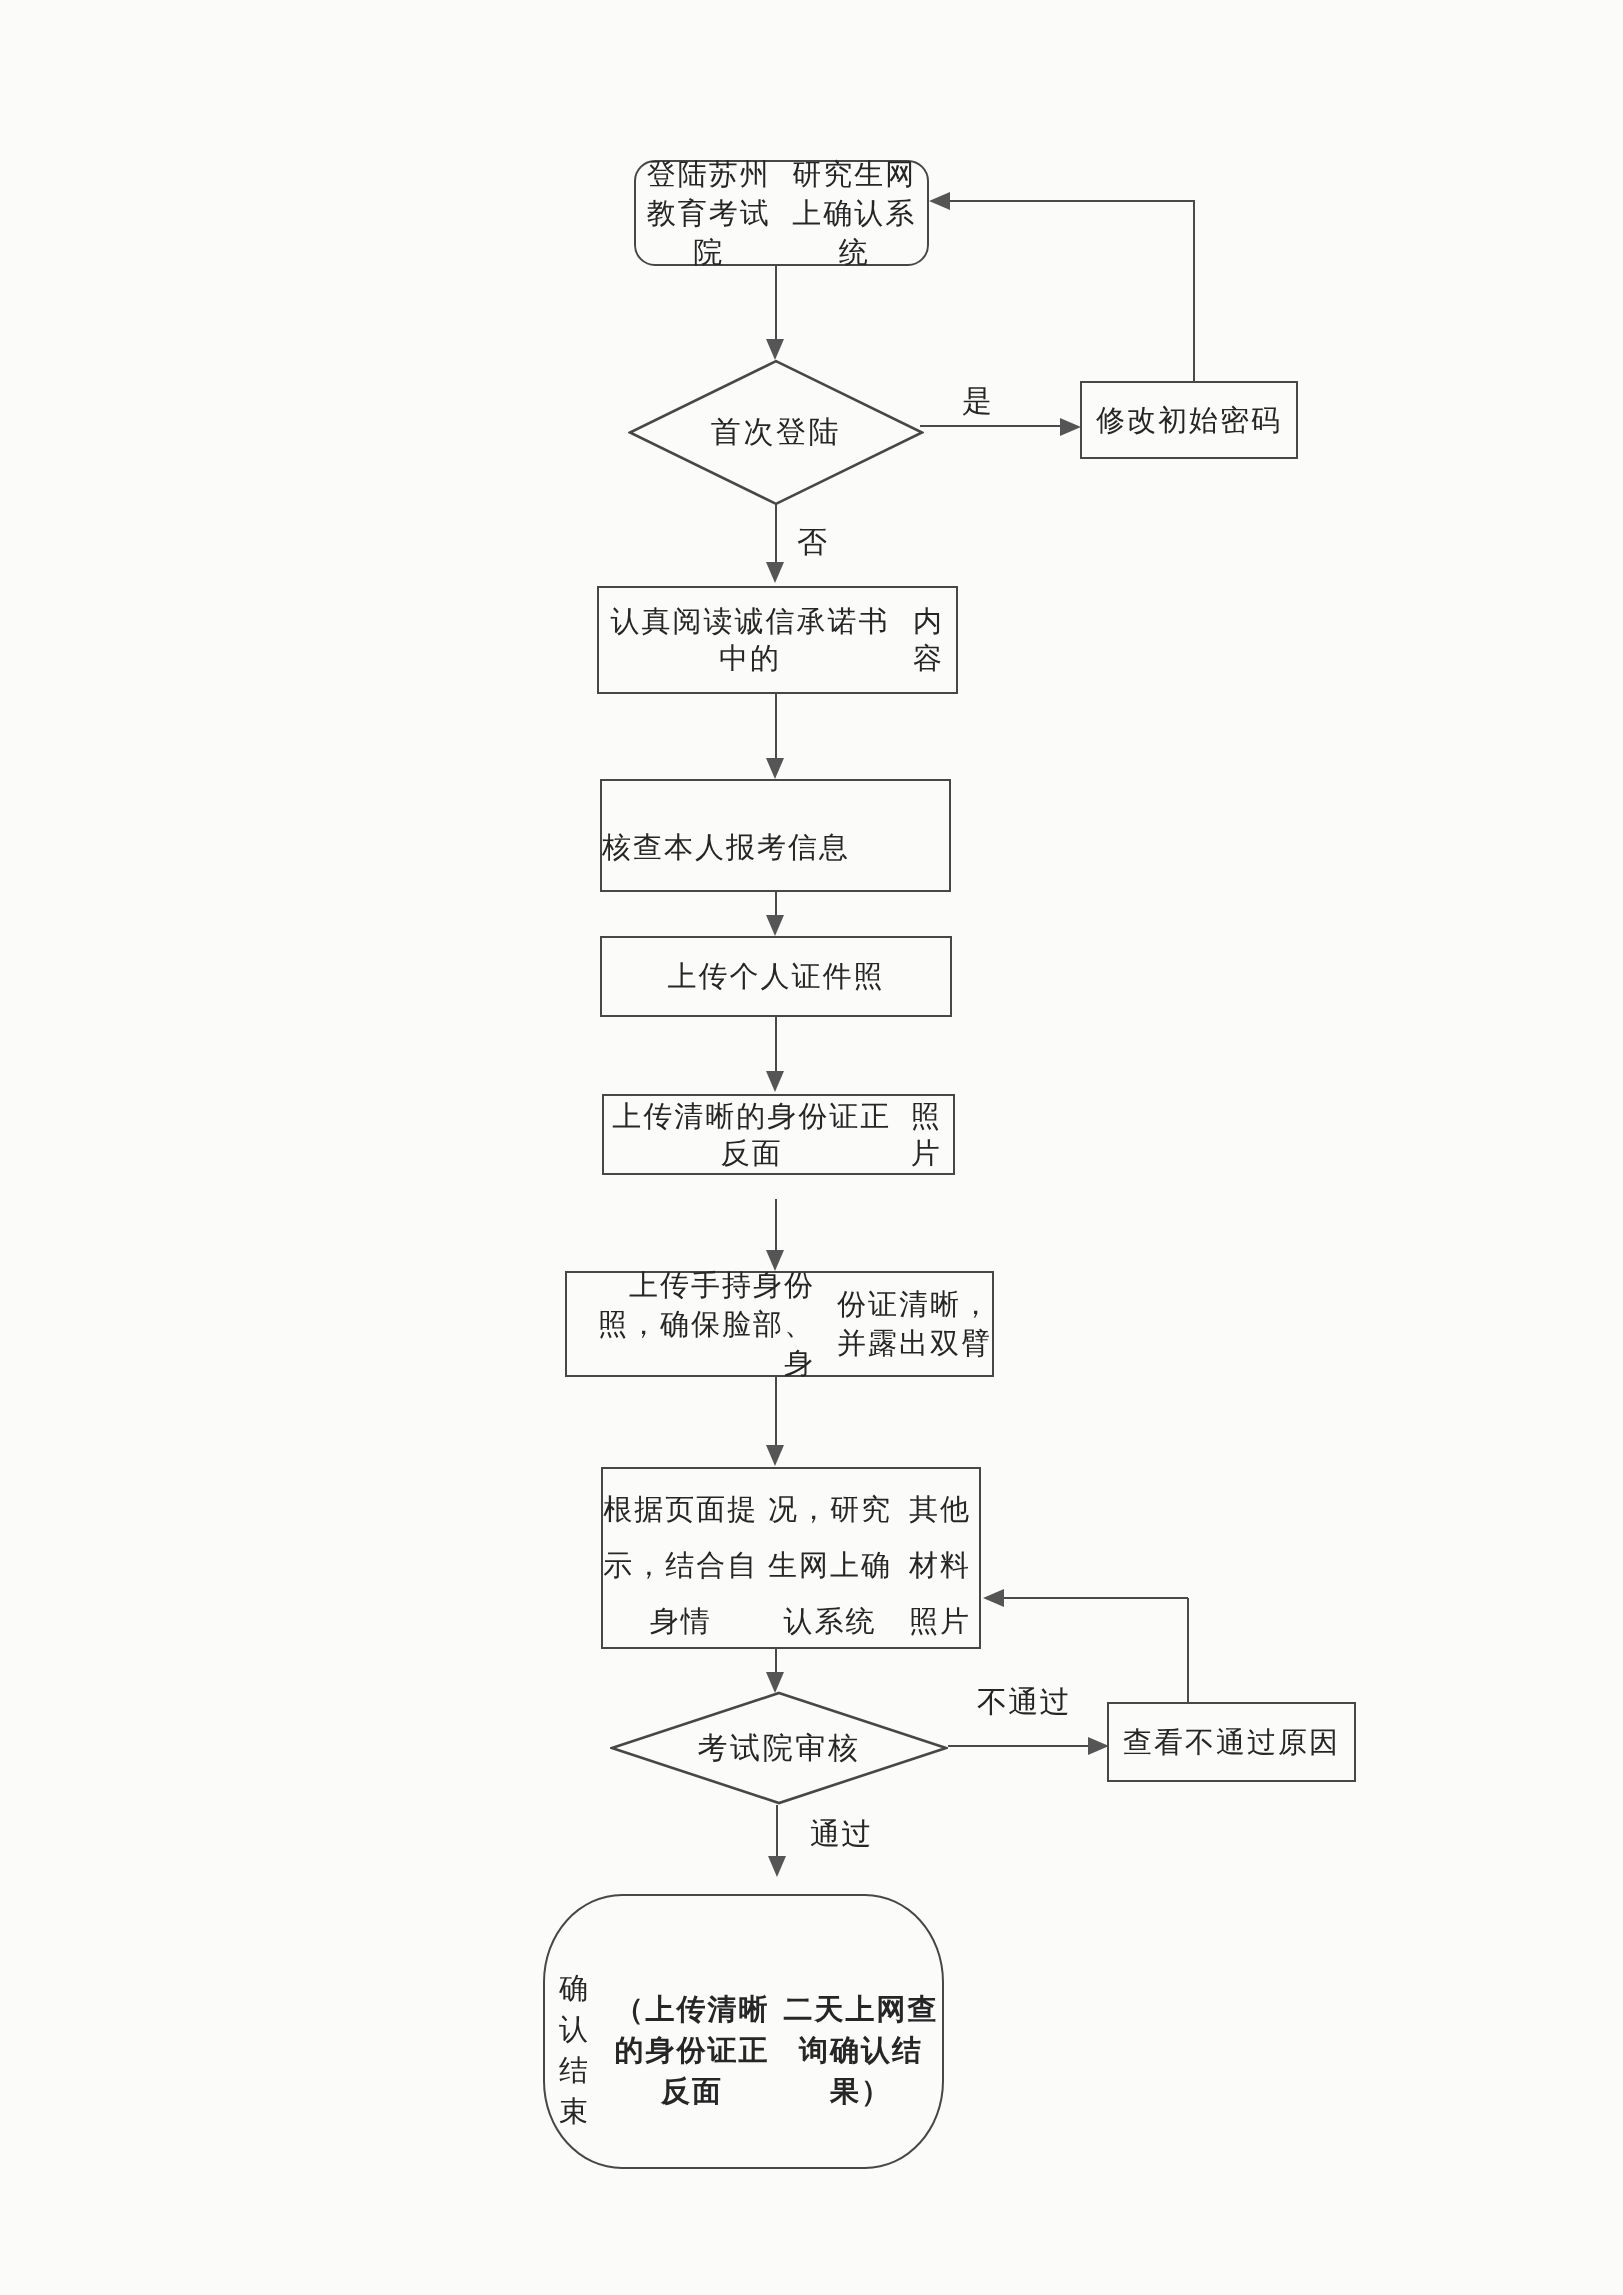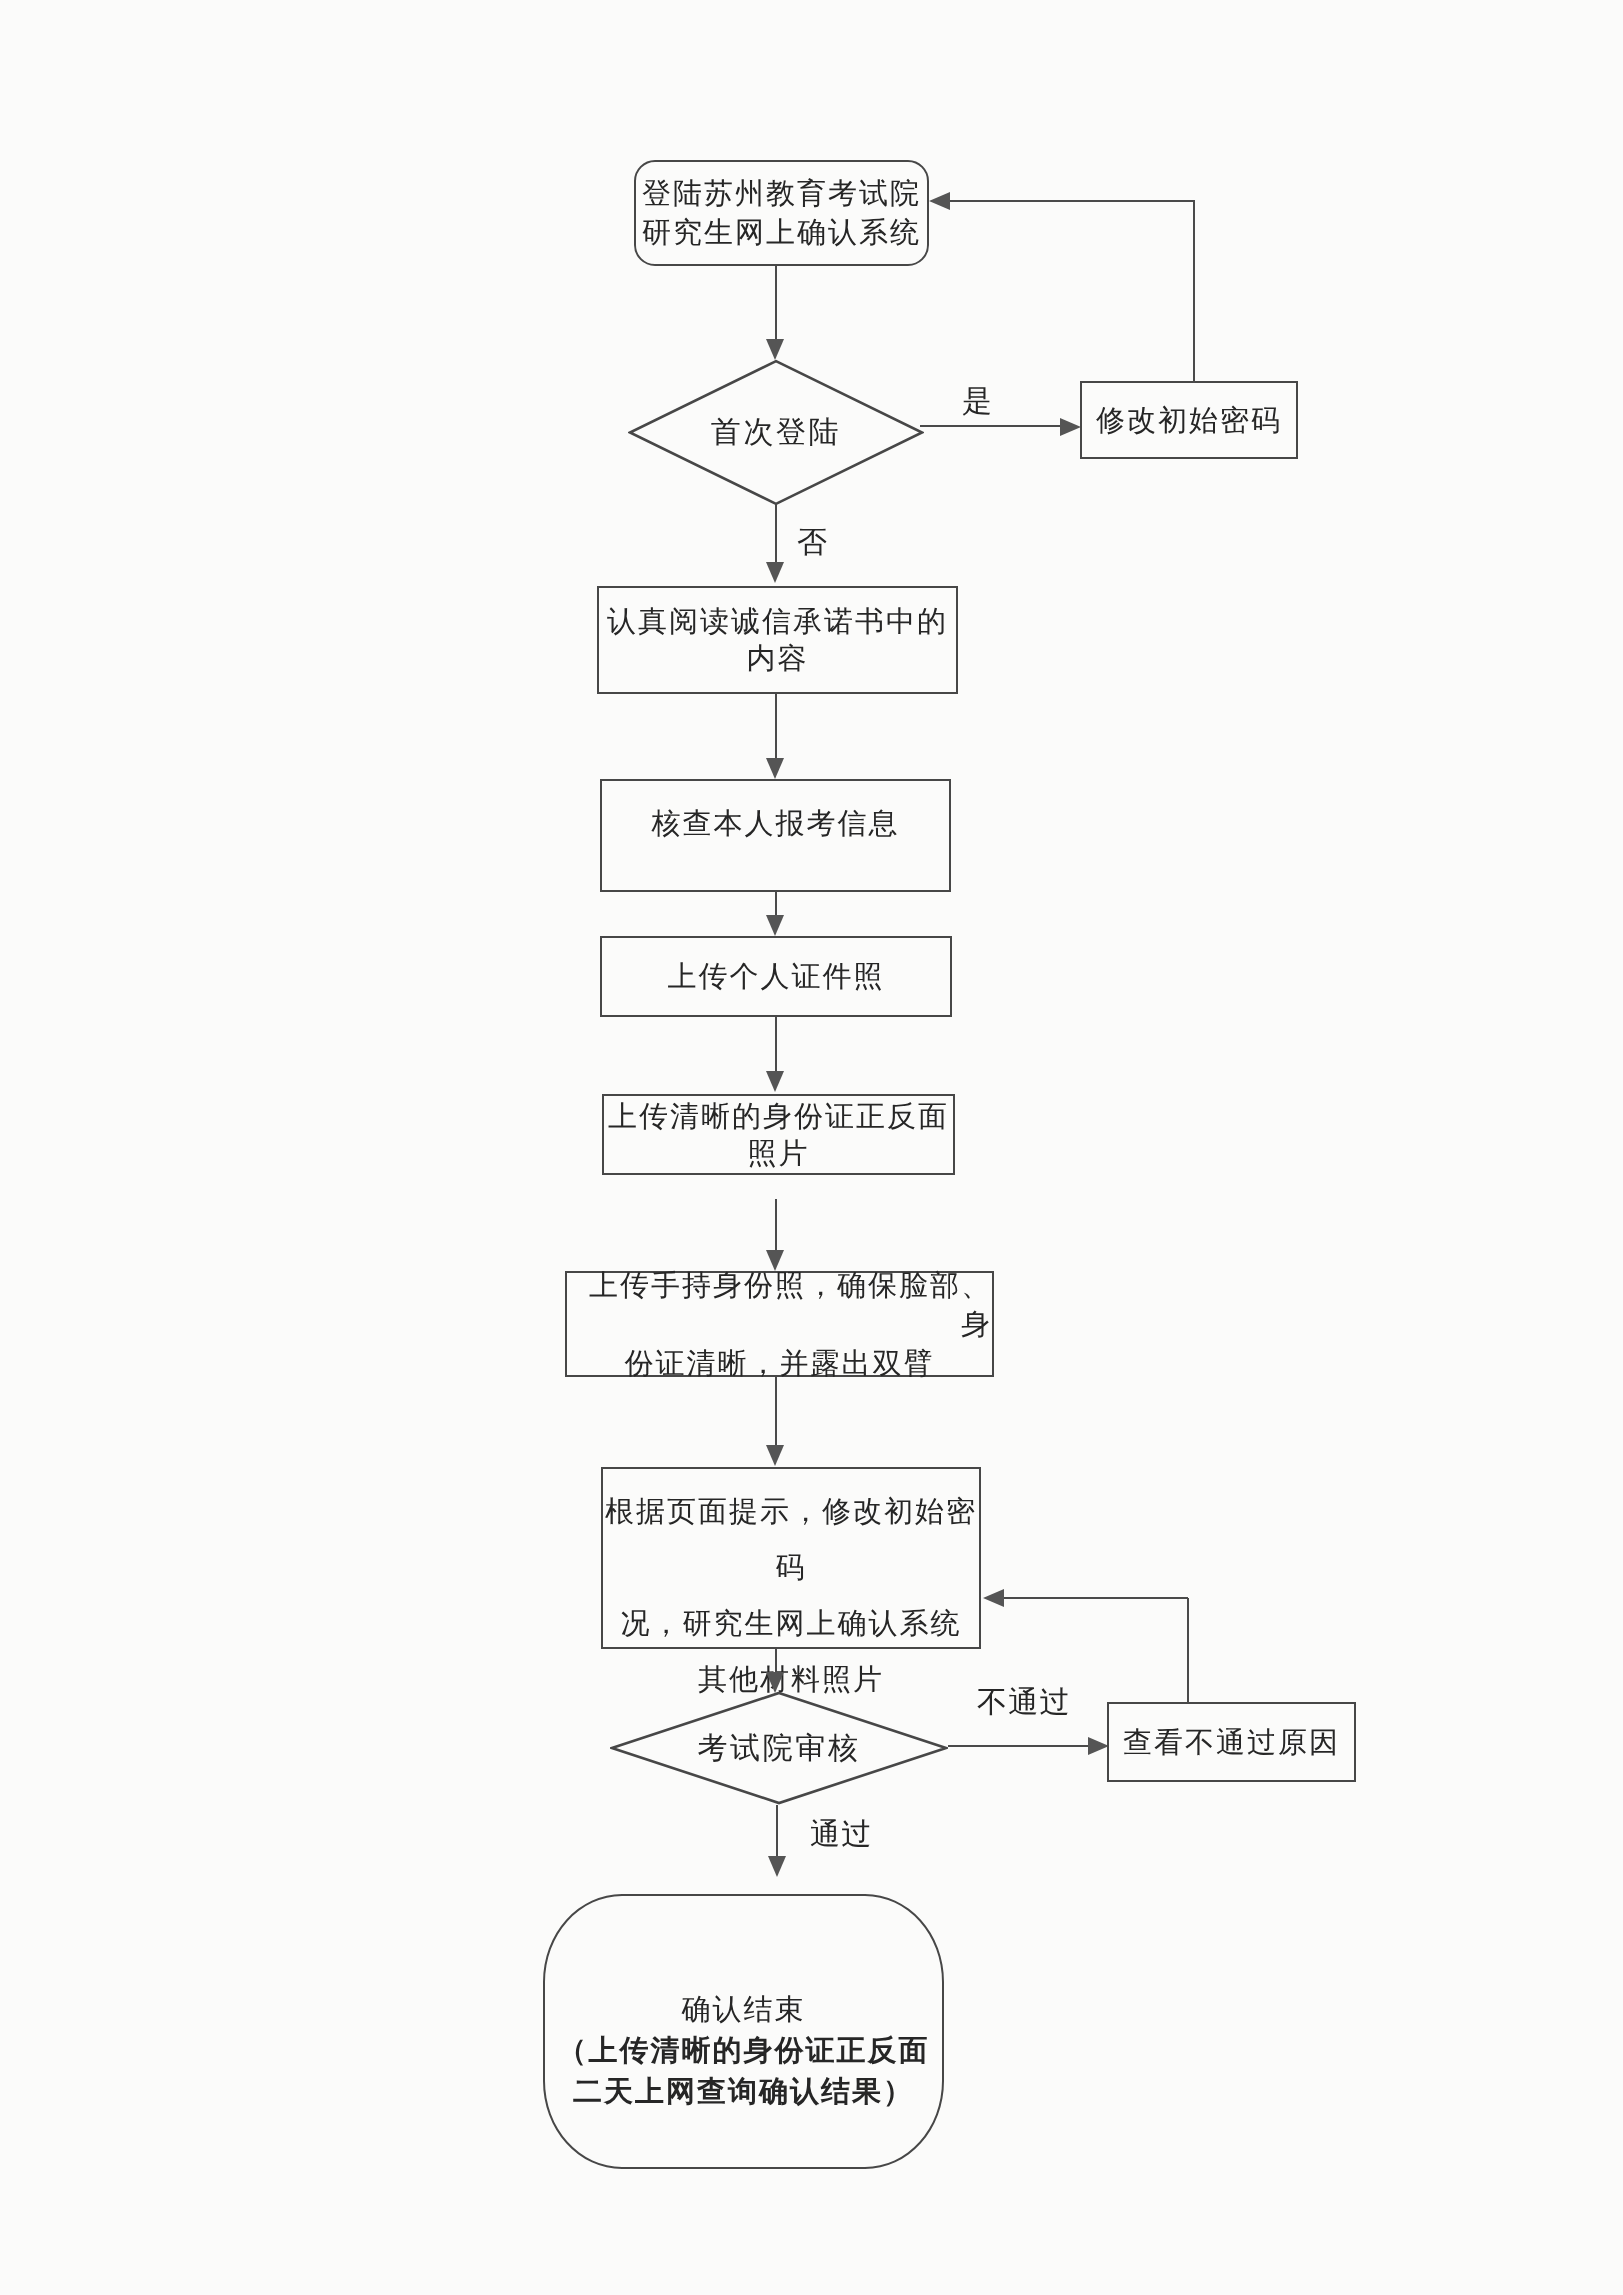--- a/index.html
+++ b/index.html
@@ -17,21 +17,21 @@
   .node {
     position: absolute;
     box-sizing: border-box;
     border: 2.6px solid #474747;
     background: #fbfbfa;
     text-align: center;
     font-size: 29px;
     letter-spacing: 2px;
     line-height: 37px;
     display: flex;
-    flex-direction: column;
+    flex-direction: row;
     align-items: center;
     justify-content: center;
   }
   .edge-label {
     position: absolute;
     font-size: 30px;
     letter-spacing: 1.3px;
     color: #262626;
     white-space: nowrap;
   }
@@ -162,21 +162,21 @@
 
   <div class="node upload-handheld">
     <div>上传手持身份照，确保脸部、身</div>
     <div>份证清晰，并露出双臂</div>
   </div>
 
   <div class="line a7-line"></div>
   <div class="arrowhead head-down a7-head"></div>
 
   <div class="node upload-other">
-    <div>根据页面提示，修改初始密码</div>
+    <div>根据页面提示，结合自身情</div>
     <div>况，研究生网上确认系统</div>
     <div>其他材料照片</div>
   </div>
 
   <div class="line a8-line"></div>
   <div class="arrowhead head-down a8-head"></div>
 
   <div class="diamond-wrap d2">
     <svg width="338" height="114" viewBox="0 0 516 174">
       <polygon points="258,3 513,87 258,171 3,87" fill="#fbfbfa" stroke="#474747" stroke-width="4"></polygon>

